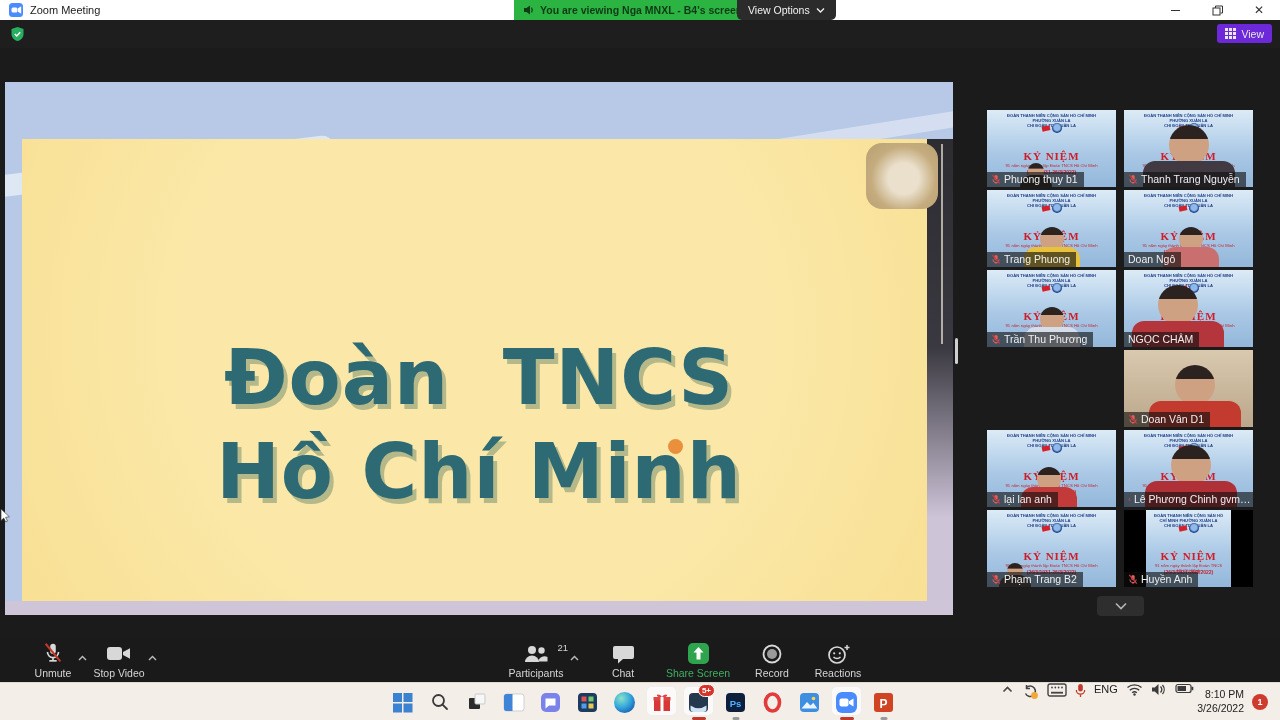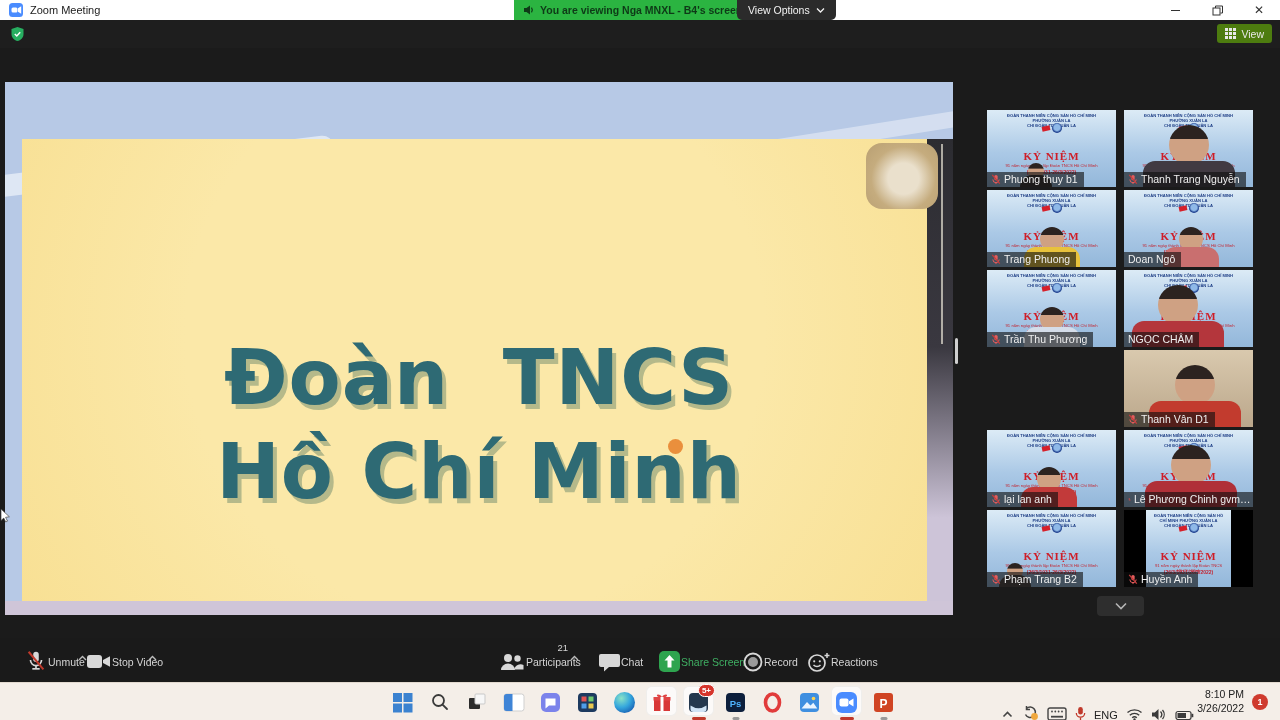--- a/index.html
+++ b/index.html
@@ -11,21 +11,21 @@
   .winctl{position:absolute;right:0;top:0;height:20px;display:flex;z-index:40}
   .winbtn{width:42px;height:20px;display:flex;align-items:center;justify-content:center;color:#333}
   .min-glyph{display:block;width:9px;height:1px;background:#333}
   .banner{position:absolute;left:514px;top:0;height:20px;background:#2bb441;display:flex;align-items:center;gap:5px;padding:0 9px;z-index:35}
   .banner-text{font-size:10.5px;font-weight:bold;color:#0e3a17;white-space:nowrap}
   .viewopt{position:absolute;left:737px;top:0;height:20px;background:#2b2b2b;border-radius:0 0 5px 5px;display:flex;align-items:center;gap:6px;padding:0 11px;z-index:36}
   .viewopt span{font-size:10.5px;font-weight:normal;color:#f2f2f2}
   
   .secbar{position:absolute;left:0;top:20px;width:1280px;height:28px;background:#1e1e1e;z-index:20}
   .shield{position:absolute;left:10px;top:6px}
-  .viewbtn{position:absolute;right:8px;top:4px;height:19px;background:#4d7c0f;border-radius:3px;display:flex;align-items:center;gap:5px;padding:0 8px;color:#e8e8e8;font-size:10.5px}
+  .viewbtn{position:absolute;right:8px;top:4px;height:19px;background:#6d28d9;border-radius:3px;display:flex;align-items:center;gap:5px;padding:0 8px;color:#e8e8e8;font-size:10.5px}
   
   .slide{position:absolute;left:5px;top:82px;width:948px;height:533px;background:#b7c9e6;overflow:hidden;z-index:5}
   .slide-pink{position:absolute;left:0;top:0;width:948px;height:57px;background:linear-gradient(180deg,#f8f4f4,#f0d3da 70%,#ecc8d2)}
   .hdr{position:absolute;width:100%;text-align:center;font-weight:bold;color:#d1202a}
   .hdr1{top:7px;font-size:13px}
   .hdr2{top:25px;font-size:14.5px}
   .streak{position:absolute;background:rgba(255,255,255,.55);border-radius:20px}
   .streak1{left:-90px;top:78px;width:420px;height:22px;transform:rotate(-7deg)}
   .streak2{left:620px;top:48px;width:420px;height:16px;transform:rotate(-9deg);background:rgba(255,255,255,.4)}
   .yellow{position:absolute;left:17px;top:57px;width:905px;height:462px;background:radial-gradient(circle at 50% 42%,#fbe8a8 0 55%,#f8e094)}
@@ -69,39 +69,39 @@
   .person.md .p-head{width:24px;height:24px}
   .person.md .p-body{width:56px;height:20px}
   .person.lg .p-head{width:40px;height:40px}
   .person.lg .p-body{width:92px;height:26px}
   .nbar{position:absolute;left:0;bottom:0;display:flex;align-items:flex-end;gap:3px;background:rgba(15,15,15,.62);
         color:#f0f0f0;font-size:10.5px;padding:1px 6px 2px 4px;max-width:95%;white-space:nowrap;overflow:hidden;z-index:3}
   .more-btn{position:absolute;left:1097px;top:596px;width:47px;height:20px;background:#2e2e2e;border-radius:4px;
             display:flex;align-items:center;justify-content:center;z-index:10}
   
   .toolbar{position:absolute;left:0;top:638px;width:1280px;height:44px;background:#1a1a1a;z-index:20}
-  .tbtn{position:absolute;top:3px;height:40px;display:flex;flex-direction:row;align-items:center;justify-content:flex-start}
+  .tbtn{position:absolute;top:3px;height:40px;display:flex;flex-direction:column;align-items:center;justify-content:flex-start}
   .ticon{height:24px;display:flex;align-items:flex-end;justify-content:center}
   .tlabel{font-size:10.5px;color:#d5d5d5;margin-top:2px;white-space:nowrap}
   .tlabel.green{color:#3faf63}
   .caret{position:absolute;top:7px;right:-6px}
   .pcount{position:absolute;top:1px;right:6px;font-size:9.5px;color:#d5d5d5}
   
   .taskbar{position:absolute;left:0;top:682px;width:1280px;height:38px;background:#f4eee8;border-top:1px solid #e2d9cf;z-index:30}
   .task-icons{position:absolute;left:384px;top:0;width:518px;height:38px;display:flex}
   .tb-item{position:relative;width:37px;height:38px;display:flex;align-items:center;justify-content:center}
   .tb-hl{position:absolute;left:3px;right:3px;top:3px;bottom:5px;background:rgba(255,255,255,.72);border-radius:6px;border:1px solid rgba(0,0,0,.05)}
   .tb-ico{position:relative;z-index:1;display:flex}
   .tb-under{position:absolute;bottom:1px;left:50%;transform:translateX(-50%);height:3px;border-radius:2px}
   .tb-under.gray{width:7px;background:#9a9a9a}
   .tb-under.red{width:14px;background:#c0392b}
   .tb-badge{position:absolute;top:1px;right:2px;background:#d6352c;color:#fff;font-size:8px;font-weight:bold;
             border-radius:8px;padding:1px 3px;border:1px solid #fff;z-index:2}
   .i-edge{width:21px;height:21px;border-radius:50%;background:radial-gradient(circle at 35% 30%,#8ae2c6,#35a7dd 45%,#1b67b8 78%,#134a8c)}
-  .tray{position:absolute;left:995px;top:0;height:38px;display:flex;align-items:flex-end;gap:8px;padding-left:6px}
+  .tray{position:absolute;left:995px;top:0;height:38px;display:flex;align-items:flex-start;gap:8px;padding-left:6px}
   .tray-lang{font-size:11px;color:#222}
   .clock{position:absolute;right:36px;top:5px;width:62px;text-align:right;font-size:10.5px;color:#222;line-height:1.3}
   .notif{position:absolute;right:12px;top:11px;width:16px;height:16px;border-radius:50%;background:#cf3a2e;color:#fff;
          font-size:9px;font-weight:bold;display:flex;align-items:center;justify-content:center}
 </style>
 </head>
 <body>
 
 <div class="titlebar">
   <span style="margin-left:9px;display:flex">
@@ -329,21 +329,21 @@
         <span class="p-head"></span>
         <span class="p-body" style="background:#c23b2e"></span>
       </div>
       <div class="nbar">
         <svg width="10" height="11" viewBox="0 0 12 13">
           <rect x="4" y="1" width="4" height="6.5" rx="2" fill="#e25d5d"></rect>
           <path d="M2.2 6.5a3.8 3.8 0 0 0 7.6 0" fill="none" stroke="#e25d5d" stroke-width="1.2"></path>
           <line x1="6" y1="10.2" x2="6" y2="12" stroke="#e25d5d" stroke-width="1.2"></line>
           <line x1="1.5" y1="1" x2="10.5" y2="11.5" stroke="#c43c3c" stroke-width="1.6"></line>
         </svg>
-        <span>Thanh Vân D1</span>
+        <span>Doan Vân D1</span>
       </div>
     </div>
     <div class="tile" style="left: 0px; top: 320px;">
       <div class="kn">
       <div class="kn-top">ĐOÀN THANH NIÊN CỘNG SẢN HỒ CHÍ MINH PHƯỜNG XUÂN LA<br>CHI ĐOÀN TDP XUÂN LA</div>
       <div class="kn-emb">
           <i class="kn-flag"></i>
           <i class="kn-round"></i>
         </div>
       <div class="kn-title">KỶ NIỆM</div>

